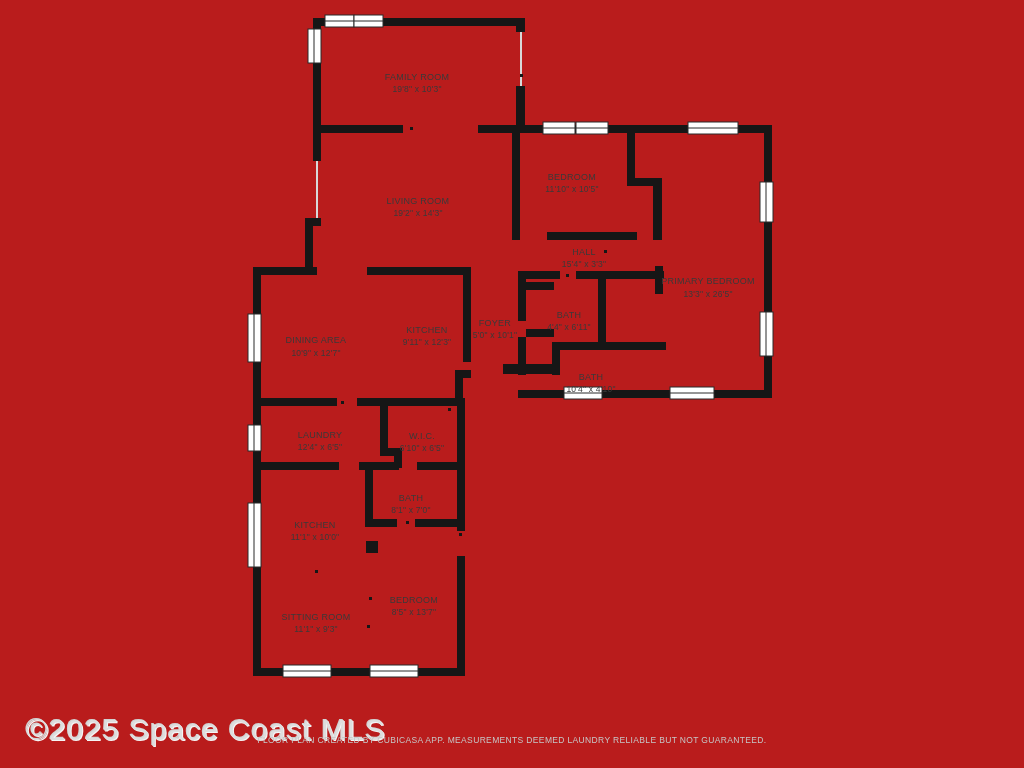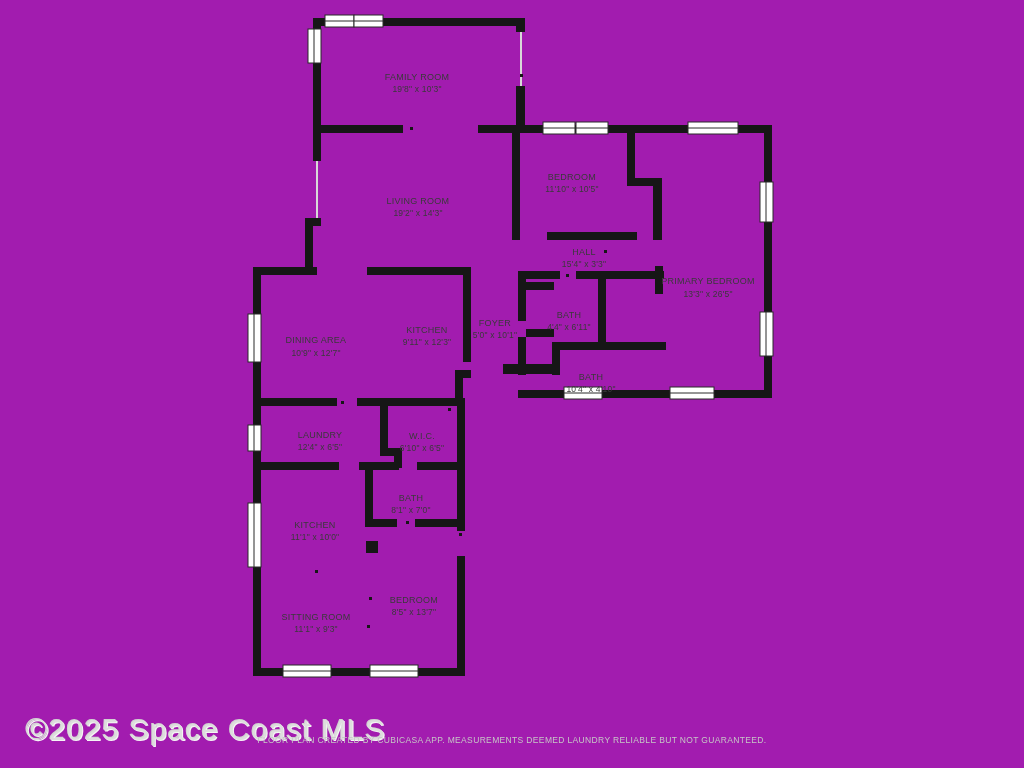--- a/index.html
+++ b/index.html
@@ -1,16 +1,16 @@
 <!DOCTYPE html>
 <html><head>
 <meta charset="utf-8">
 <style>
   html,body{margin:0;padding:0;background:#ffffff;}
-  .page{position:relative;width:1024px;height:768px;background:#a21caf;overflow:hidden;
+  .page{position:relative;width:1024px;height:768px;background:#b91c1c;overflow:hidden;
         font-family:"Liberation Sans", sans-serif;}
   svg text{font-family:"Liberation Sans", sans-serif;fill:#3a3a3a;}
   .room-name{font-size:9px;letter-spacing:0.25px;}
   .room-dims{font-size:8.5px;letter-spacing:0.2px;}
   .watermark{position:absolute;left:6px;top:713px;font-size:30px;font-weight:400;
              color:#dedede;letter-spacing:1px;
              text-shadow:1px 1px 0 #f6f6f6,-1px -1px 0 #d2d2d2;margin-left:20px;}
   .disclaimer{position:absolute;left:0;top:735px;width:100%;text-align:center;
               font-size:8.5px;color:#c6c6c6;letter-spacing:0.35px;}
 </style>

